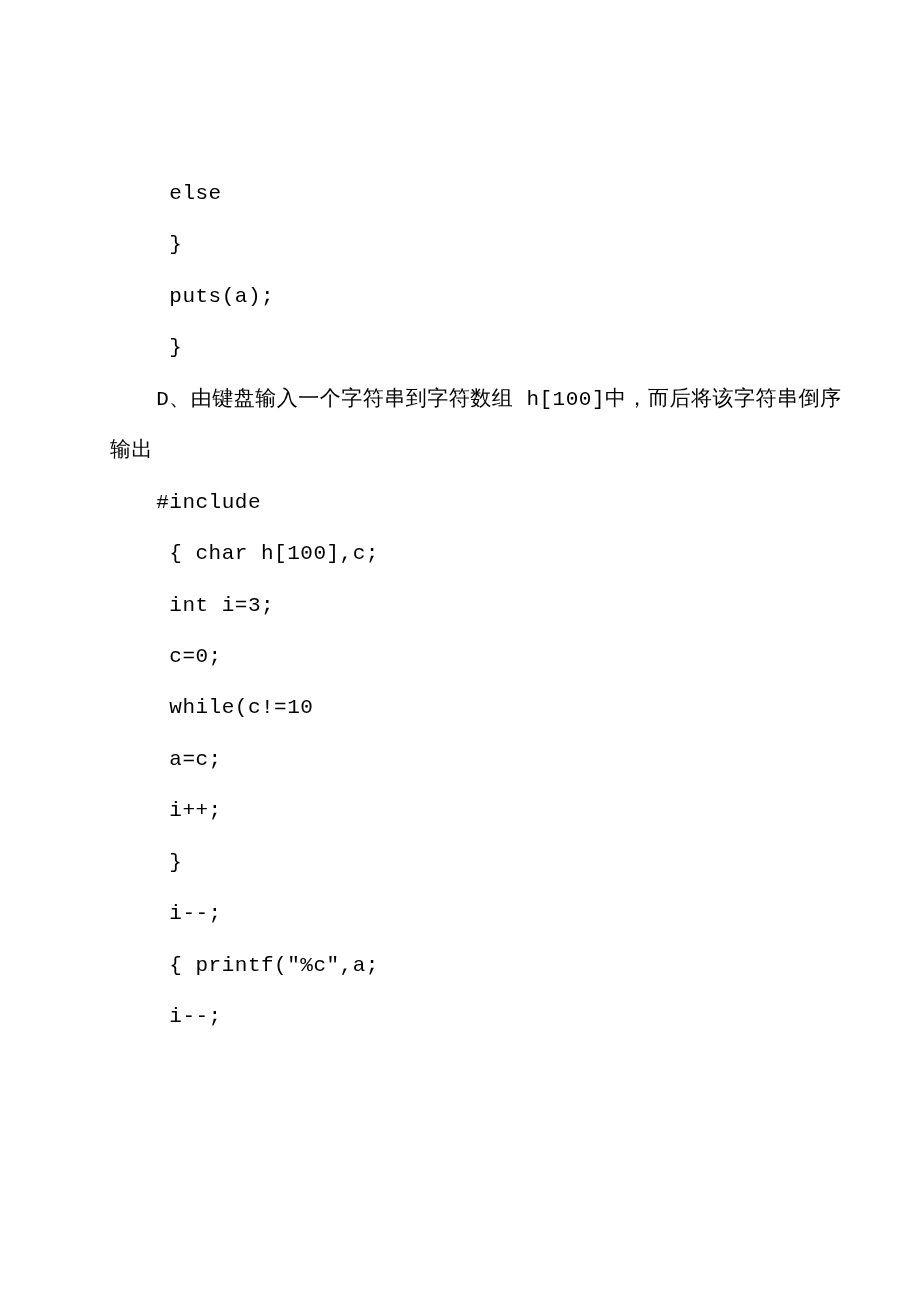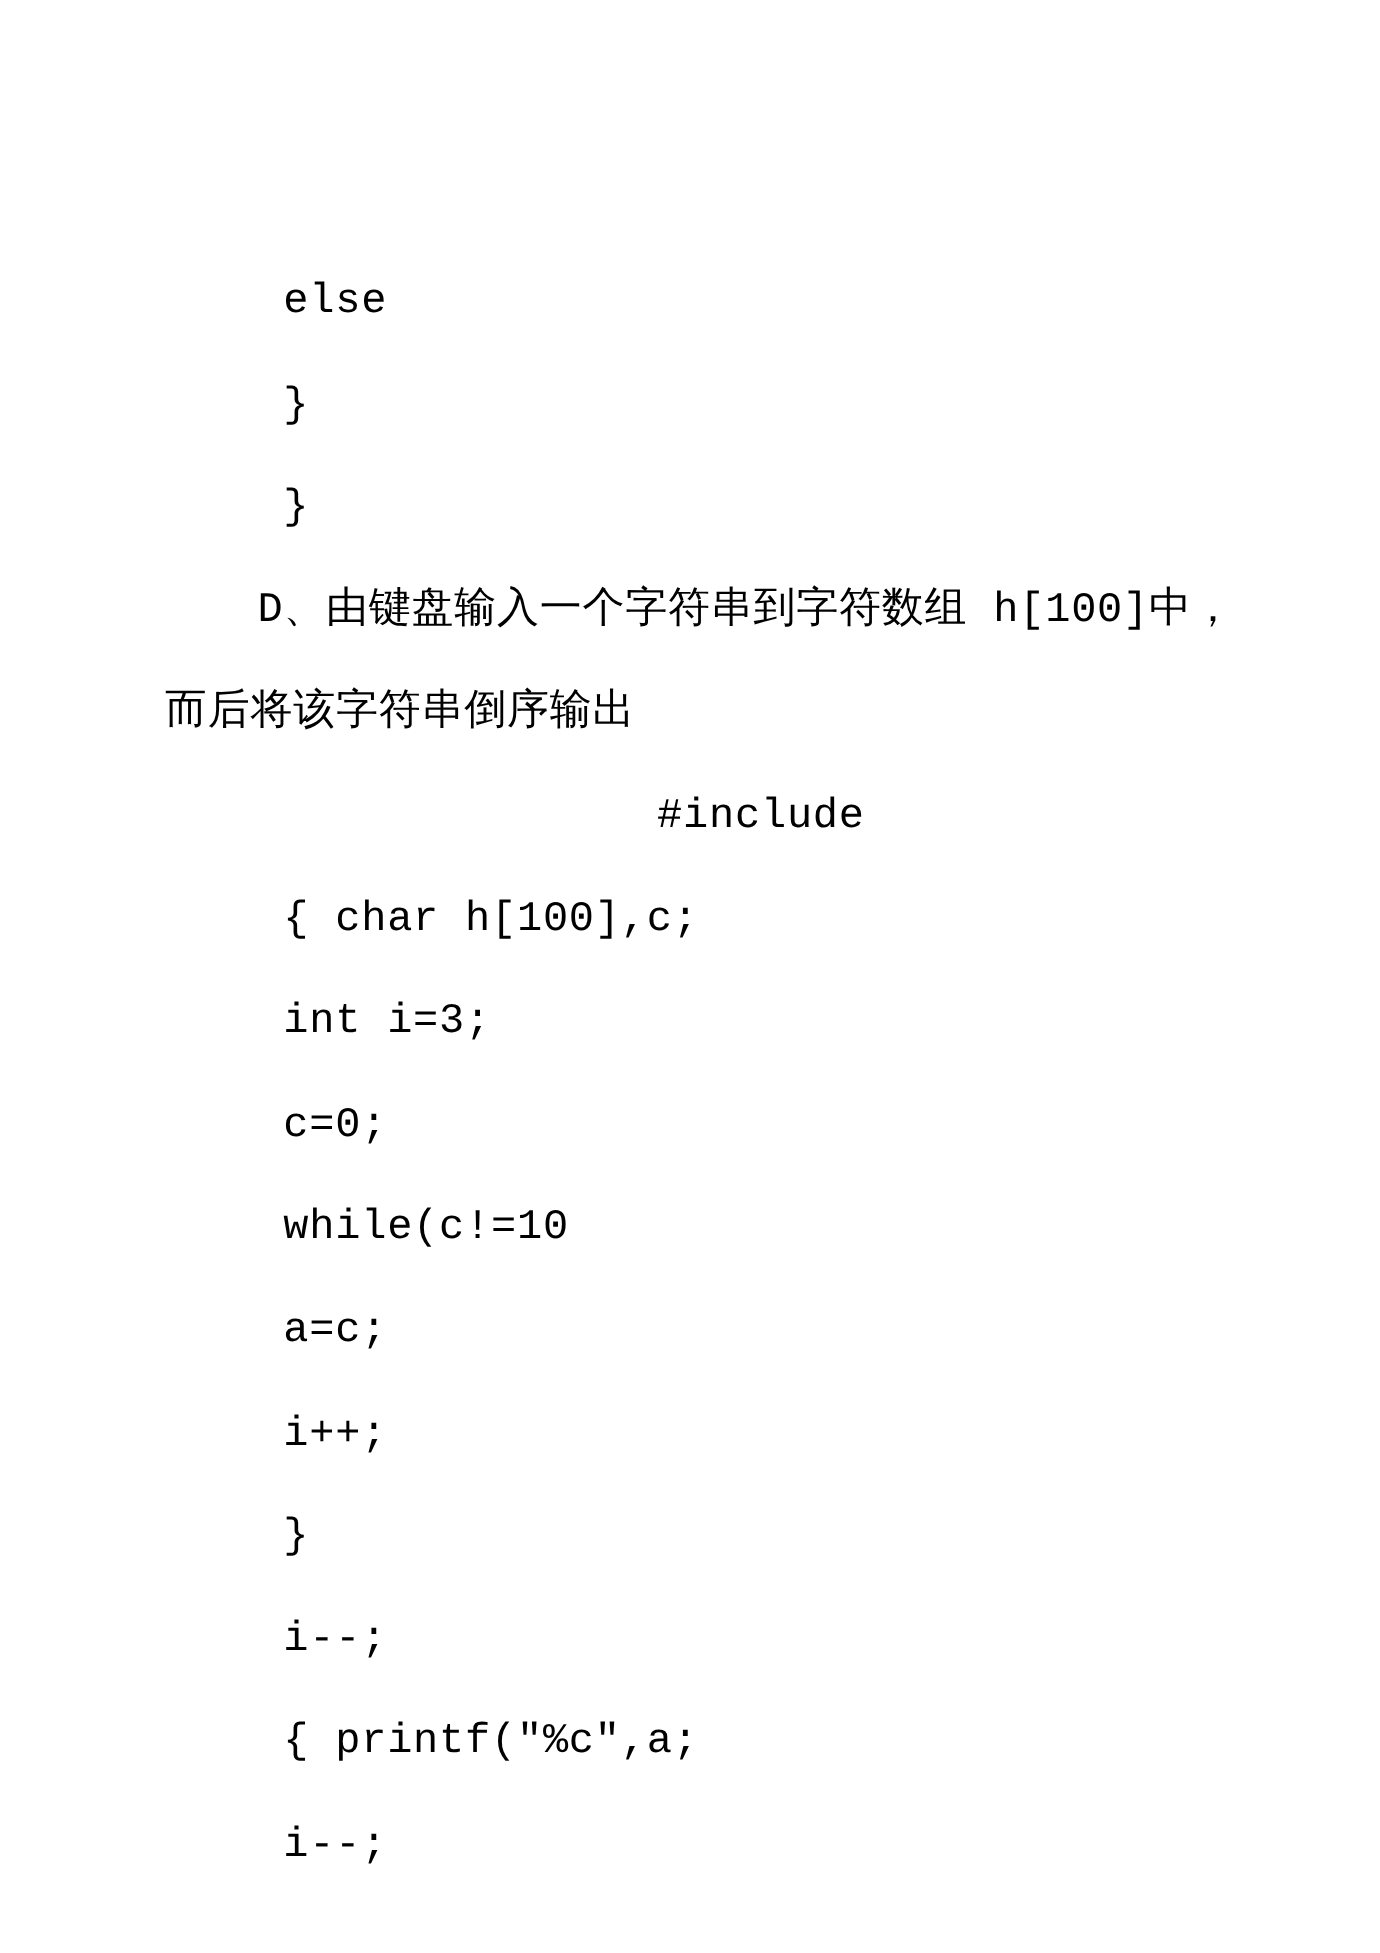--- a/index.html
+++ b/index.html
@@ -8,40 +8,41 @@
     width: 920px;
     background: #ffffff;
     font-family: "SimSun", "宋体", "Courier New", monospace;
     color: #000000;
   }
   .page {
     width: 920px;
     min-height: 1302px;
     padding: 168px 77px 0 110px;
     box-sizing: border-box;
-    font-size: 28px;
+    font-size: 21px;
     line-height: 2.45;
     letter-spacing: 0.5px;
   }
   .line {
     white-space: pre;
   }
   .i1 { padding-left: 2.2em; }
-  .i2 { padding-left: 2.2em; text-align: center; }
+  .i2 { padding-left: 2.2em; }
   .wrap-line {
     white-space: normal;
     text-indent: 2.2em;
   }
 </style>
 </head>
 <body>
 
 <div class="page">
   <div class="line i1"> else</div>
   <div class="line i1"> }</div>
+  <div class="line i1"> puts(a);</div>
   <div class="line i1"> }</div>
   <div class="wrap-line">D、由键盘输入一个字符串到字符数组 h[100]中，而后将该字符串倒序输出</div>
   <div class="line i2">#include</div>
   <div class="line i1"> { char h[100],c;</div>
   <div class="line i1"> int i=3;</div>
   <div class="line i1"> c=0;</div>
   <div class="line i1"> while(c!=10</div>
   <div class="line i1"> a=c;</div>
   <div class="line i1"> i++;</div>
   <div class="line i1"> }</div>

